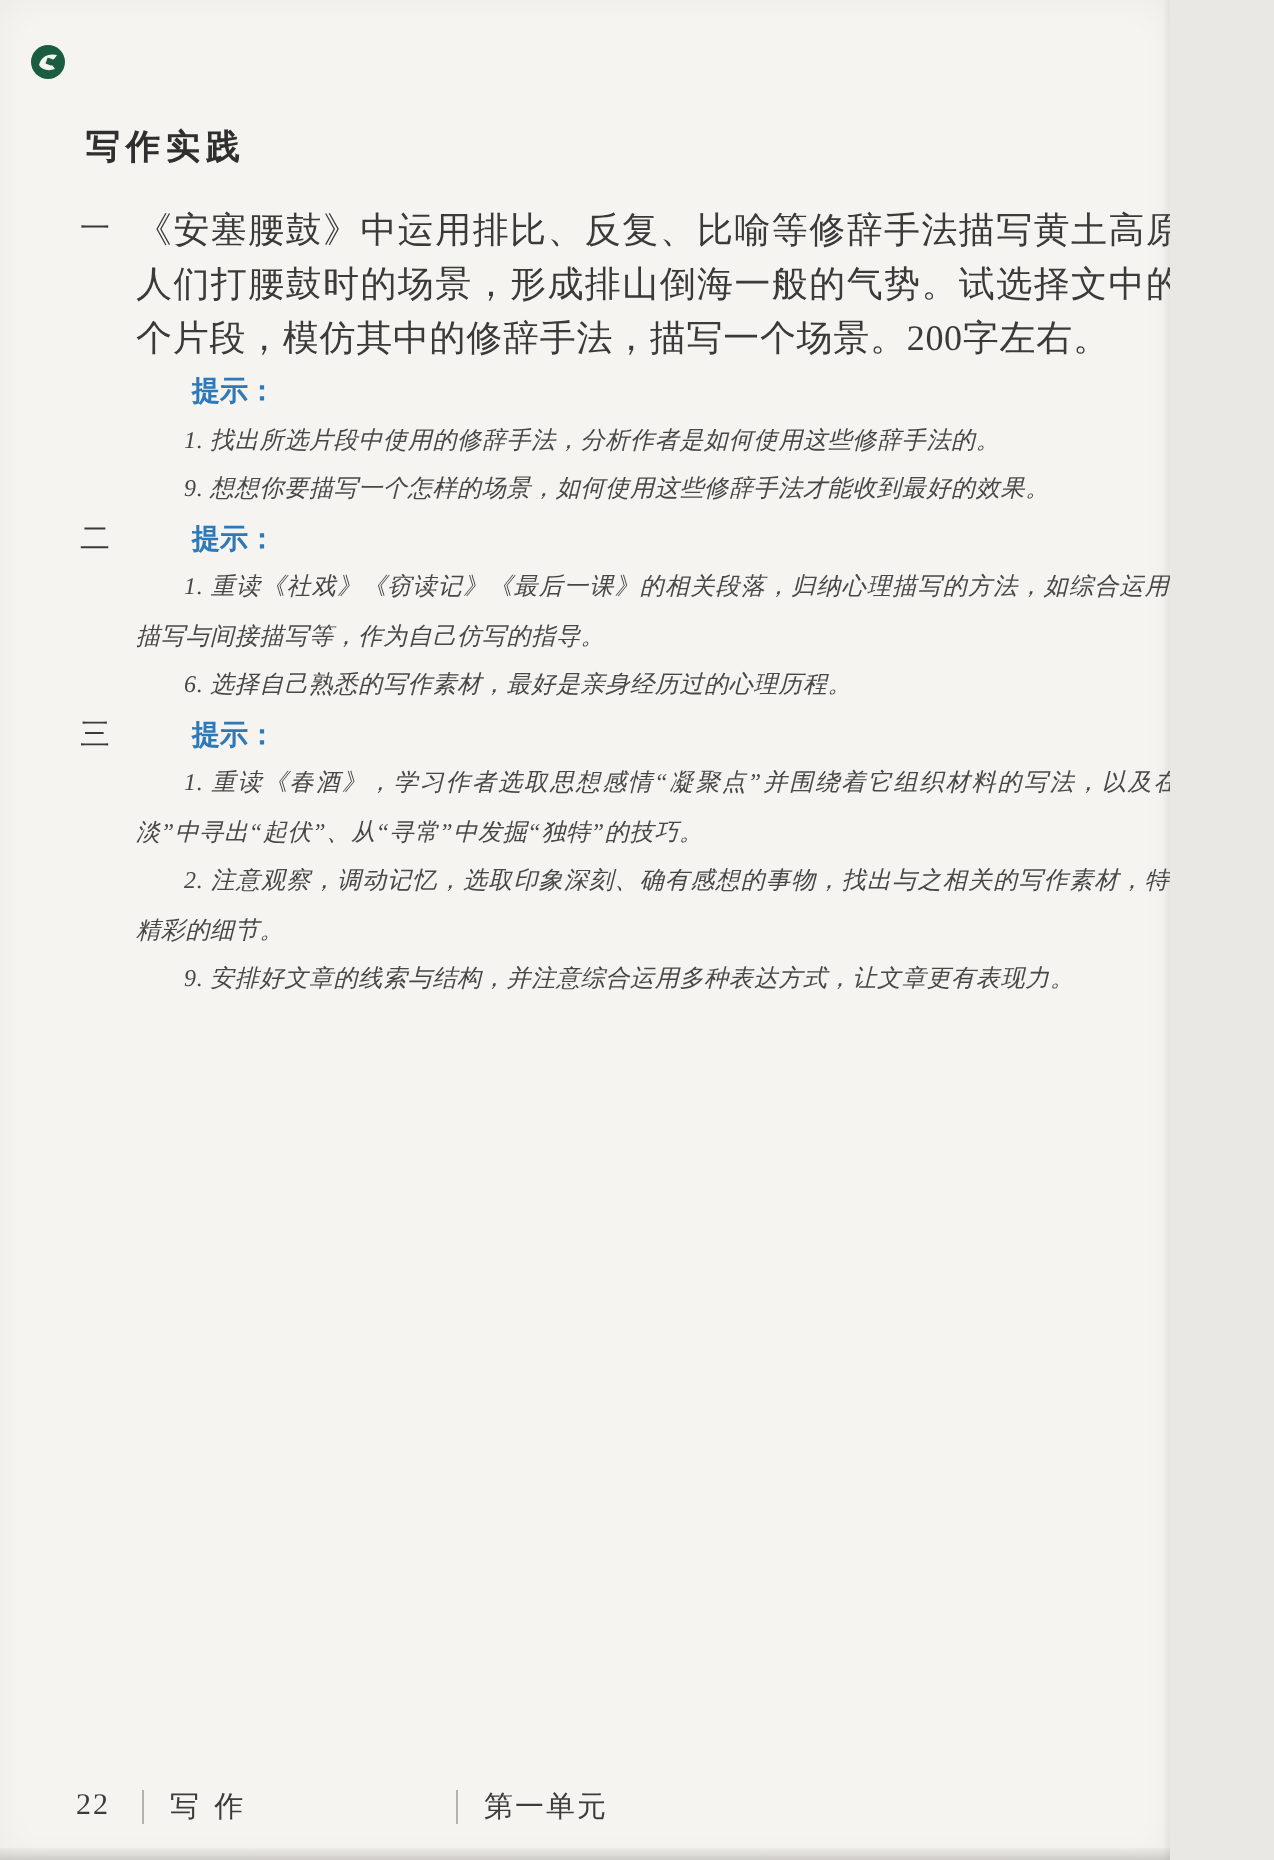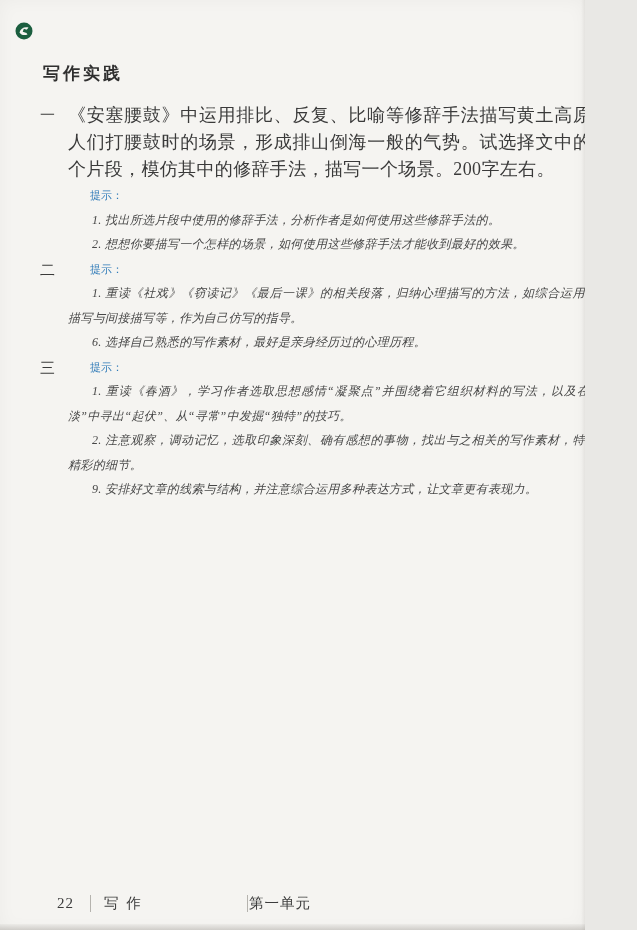--- a/index.html
+++ b/index.html
@@ -36,38 +36,38 @@
   .marker{
     width:28px;flex:0 0 28px;
     font-size:15px;line-height:27px;color:var(--ink);
   }
   .sec-body{flex:1;}
   .problem{
     font-size:18px;line-height:27px;letter-spacing:0.35px;
     text-align:justify;color:var(--ink);font-family:Liberation Serif, serif;
   }
   .hint-label{
-    font-size:11px;line-height:24.5px;font-weight:normal;
+    font-size:14px;line-height:24.5px;font-weight:bold;
     color:var(--accent);text-indent:2em;
     font-family:"Liberation Sans","DejaVu Sans",sans-serif;
   }
   .hint{
     font-size:12px;line-height:24.5px;letter-spacing:0.35px;
     text-indent:2em;text-align:justify;
     font-style:italic;color:var(--hint-ink);
   }
   .footer{
     position:absolute;left:38px;top:894px;
     display:flex;align-items:center;
     font-size:14.5px;color:#3c3c3c;
   }
-  .footer .pnum{width:33px;font-size:15px;letter-spacing:1px;margin-left:19px;}
+  .footer .pnum{width:33px;font-size:15px;letter-spacing:1px;}
   .fdiv{width:1px;height:17px;background:#b5b3ae;}
   .flabel{margin-left:13px;width:143px;letter-spacing:2px;}
-  .funit{margin-left:1px;letter-spacing:1px;}
+  .funit{margin-left:13px;letter-spacing:1px;}
   .bottom-edge{
     position:absolute;left:0;right:0;bottom:0;height:6px;
     background:linear-gradient(to bottom,rgba(120,115,108,0.05),rgba(120,115,108,0.28));
   }
   .right-edge{
     position:absolute;top:0;bottom:0;right:0;width:4px;
     background:linear-gradient(to left,rgba(120,115,108,0.10),rgba(120,115,108,0));
   }
 </style>
 </head>
@@ -86,21 +86,21 @@
   <div class="page-title">写作实践</div>
 
   <div class="content">
 
     <div class="section">
       <div class="marker">一</div>
       <div class="sec-body">
         <p class="problem">《安塞腰鼓》中运用排比、反复、比喻等修辞手法描写黄土高原上人们打腰鼓时的场景，形成排山倒海一般的气势。试选择文中的一个片段，模仿其中的修辞手法，描写一个场景。200字左右。</p>
         <div class="hint-label">提示：</div>
         <p class="hint">1. 找出所选片段中使用的修辞手法，分析作者是如何使用这些修辞手法的。</p>
-        <p class="hint">2. 想想你要描写一个怎样的场景，如何使用这些修辞手法才能收到最好的效果。</p>
+        <p class="hint">9. 想想你要描写一个怎样的场景，如何使用这些修辞手法才能收到最好的效果。</p>
       </div>
     </div>
 
     <div class="section">
       <div class="marker">二</div>
       <div class="sec-body">
         <div class="hint-label">提示：</div>
         <p class="hint">1. 重读《社戏》《窃读记》《最后一课》的相关段落，归纳心理描写的方法，如综合运用直接描写与间接描写等，作为自己仿写的指导。</p>
         <p class="hint">6. 选择自己熟悉的写作素材，最好是亲身经历过的心理历程。</p>
       </div>

